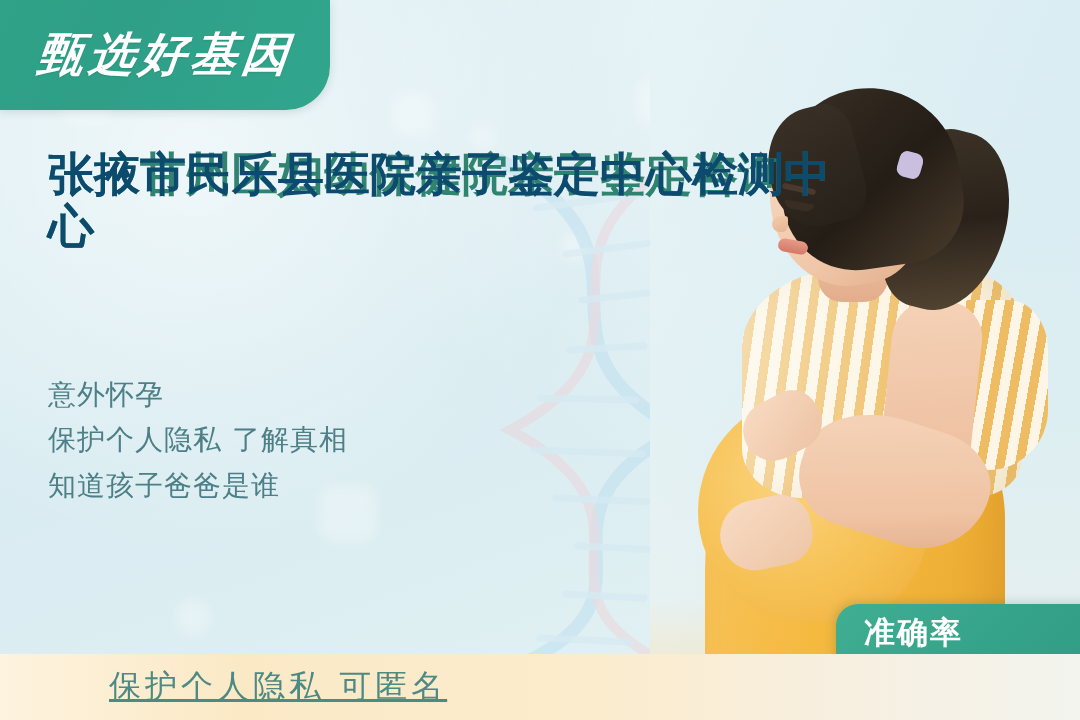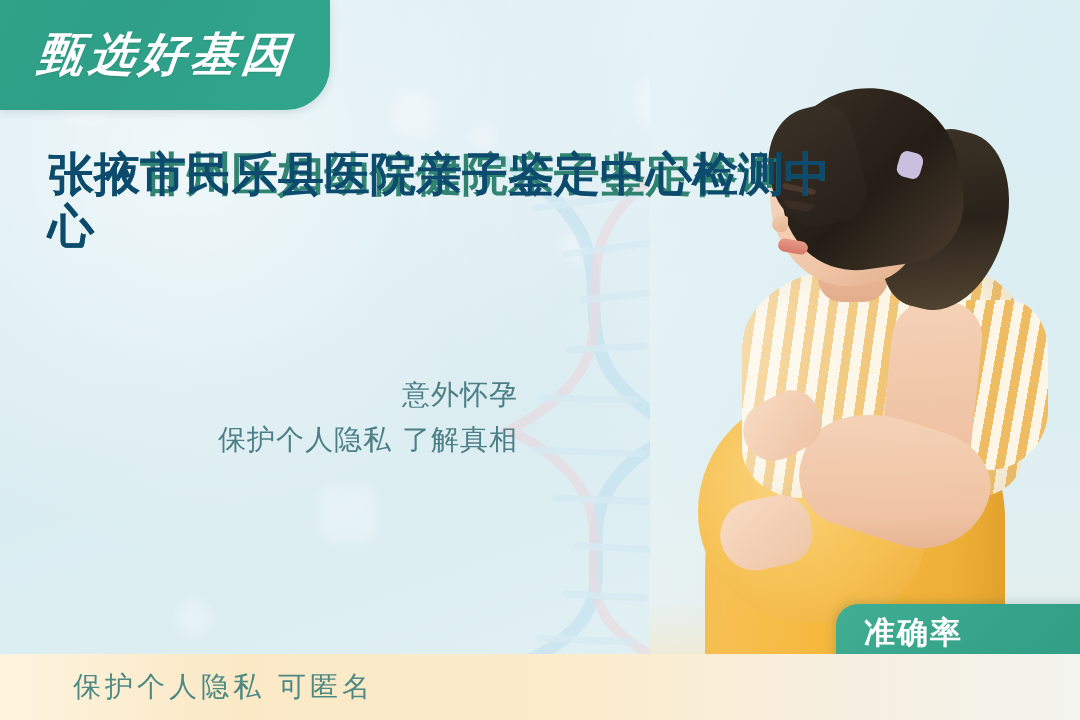--- a/index.html
+++ b/index.html
@@ -149,43 +149,44 @@
     font-size:46px;line-height:1.14;font-weight:700;
     color:#0c4a6e;letter-spacing:0px;
     font-family:"DejaVu Sans","Liberation Sans",sans-serif;
   }
   .title.b{color:#227a66;opacity:.92;}
 
   
   .copy{position:absolute;left:48px;top:372px;width:470px;}
   .copy-line{
     font-size:28px;line-height:1.62;color:#4c7f86;font-weight:400;
-    letter-spacing:1px;white-space:nowrap;text-align:right;
+    letter-spacing:1px;white-space:nowrap;
   }
 
   
   .acc{
     position:absolute;left:836px;top:604px;width:268px;height:116px;
     background:linear-gradient(135deg,#3fae93 0%,#34a288 55%,#2f9a82 100%);
     border-radius:22px 0 0 0;
     box-shadow:-2px -2px 10px rgba(0,70,55,.16);
     padding:10px 0 0 28px;box-sizing:border-box;
   }
   .acc-label{color:#fff;font-size:31px;font-weight:700;letter-spacing:2px;line-height:1.2;}
   .acc-value{color:#fff;font-size:38px;font-weight:700;letter-spacing:0px;line-height:1.15;margin-top:2px;}
 
   
   .banner{
     position:absolute;left:0;bottom:0;width:1080px;height:66px;
     background:linear-gradient(90deg,#fdf3de 0%,#fbe9c6 22%,#fbeccd 55%,#f7efe0 78%,#f3f4ee 100%);
     display:flex;align-items:center;
   }
   .banner-text{
-    margin-left:73px;font-size:28px;color:#4d8a84;letter-spacing:4px;font-weight:400;
+    margin-left:109px;font-size:32px;color:#4d8a84;letter-spacing:4px;font-weight:400;
     white-space:nowrap;
+    text-decoration:underline;
   }
 </style>
 </head>
 <body>
 
 <div class="stage">
 
   <div class="bg-base"></div>
   <div class="bokeh" style="left:60px;top:70px;width:52px;height:52px;"></div>
   <div class="bokeh" style="left:392px;top:92px;width:44px;height:44px;"></div>
@@ -263,20 +264,21 @@
   </div>
 
   <div class="title-wrap">
     <div class="title b">张掖甘州区妇幼保健院亲子鉴定咨询中心</div>
     <div class="title">张掖市民乐县医院亲子鉴定中心检测中心</div>
   </div>
 
   <div class="copy">
     <div class="copy-line">意外怀孕</div>
     <div class="copy-line">保护个人隐私 了解真相</div>
+    <div class="copy-line">知道孩子爸爸是谁</div>
   </div>
 
   <div class="acc">
     <div class="acc-label">准确率</div>
     <div class="acc-value">99.9999%</div>
   </div>
 
   <div class="banner">
     <div class="banner-text">保护个人隐私 可匿名</div>
   </div>

